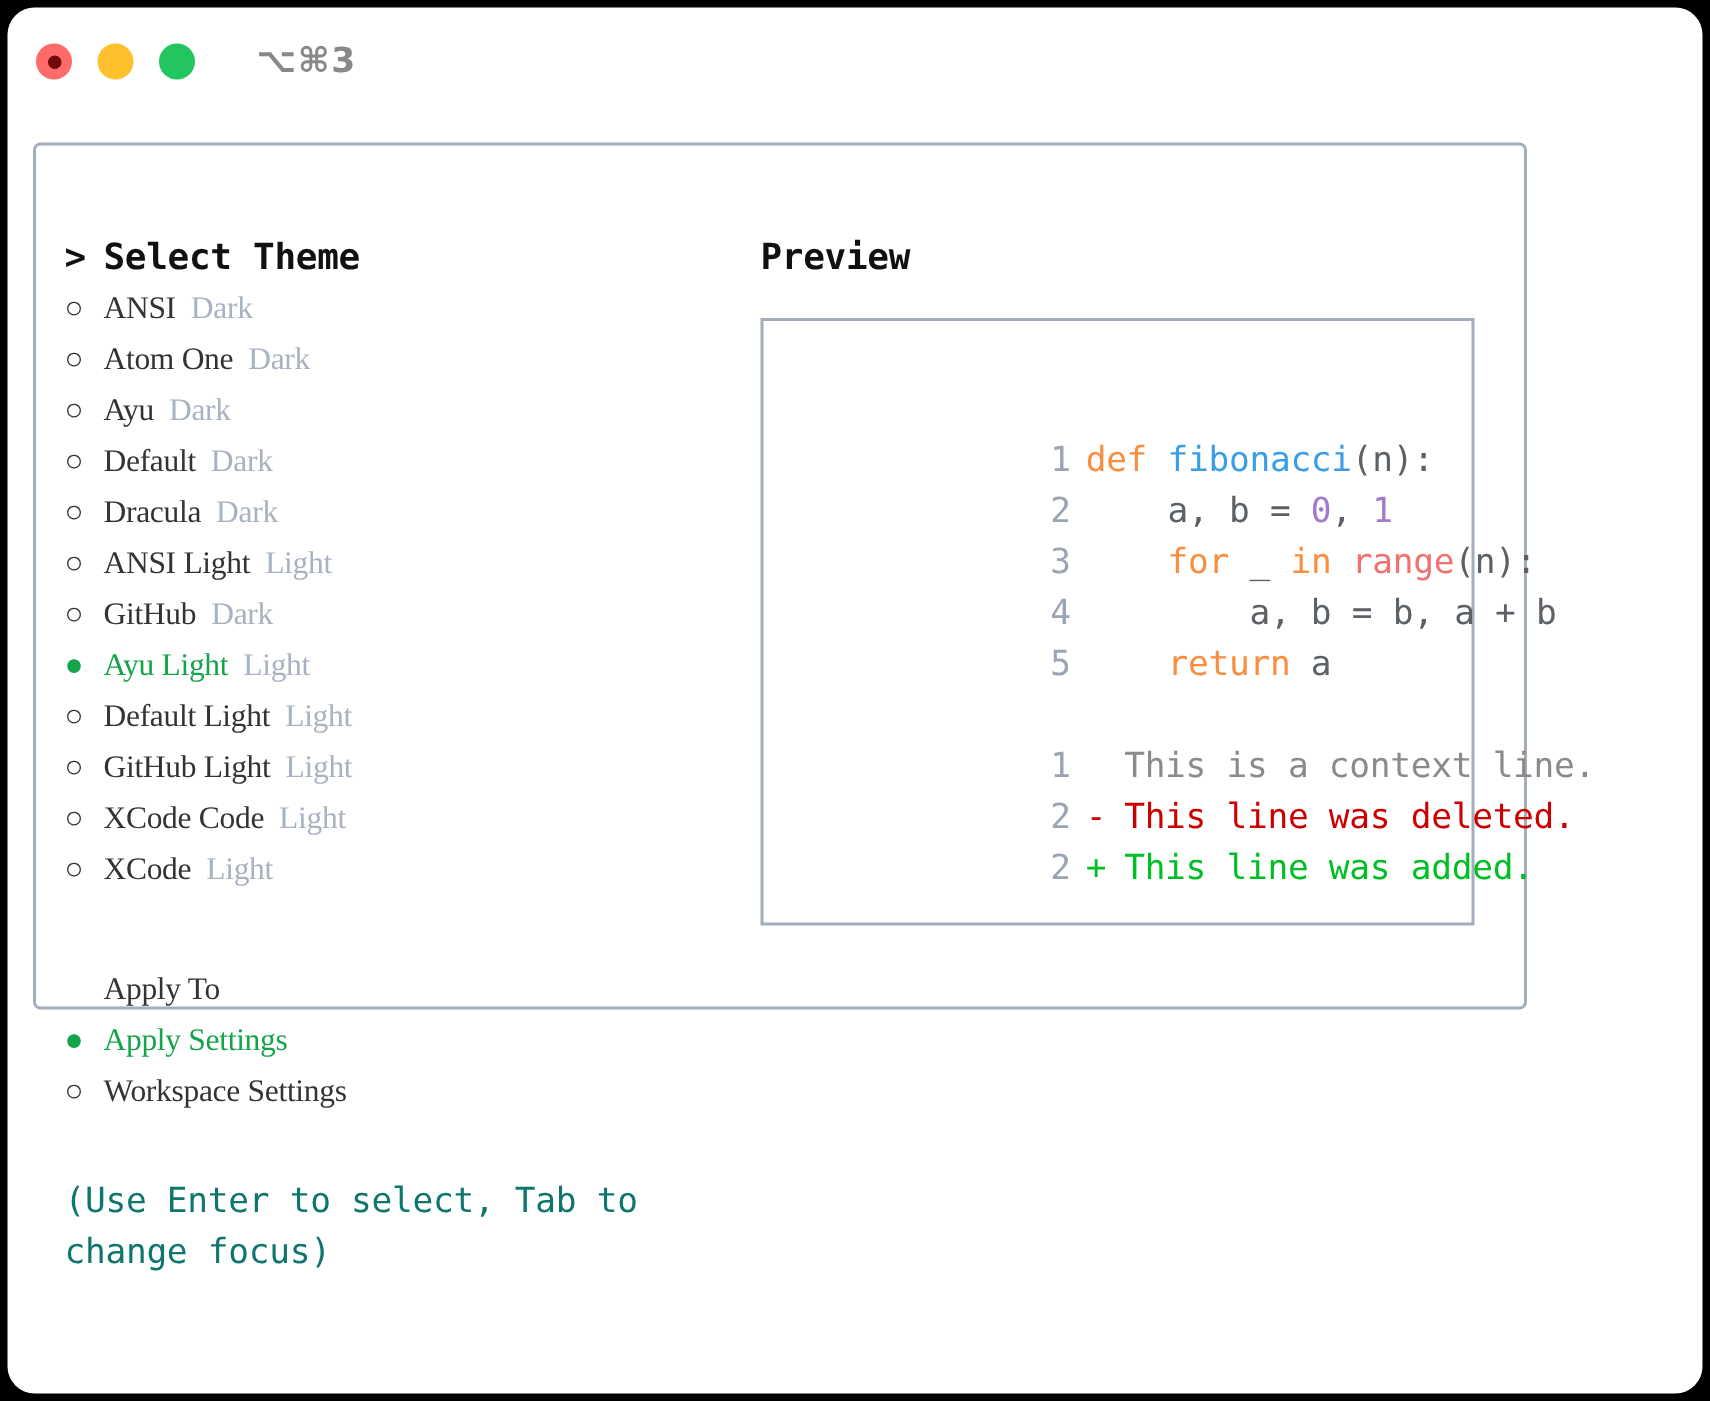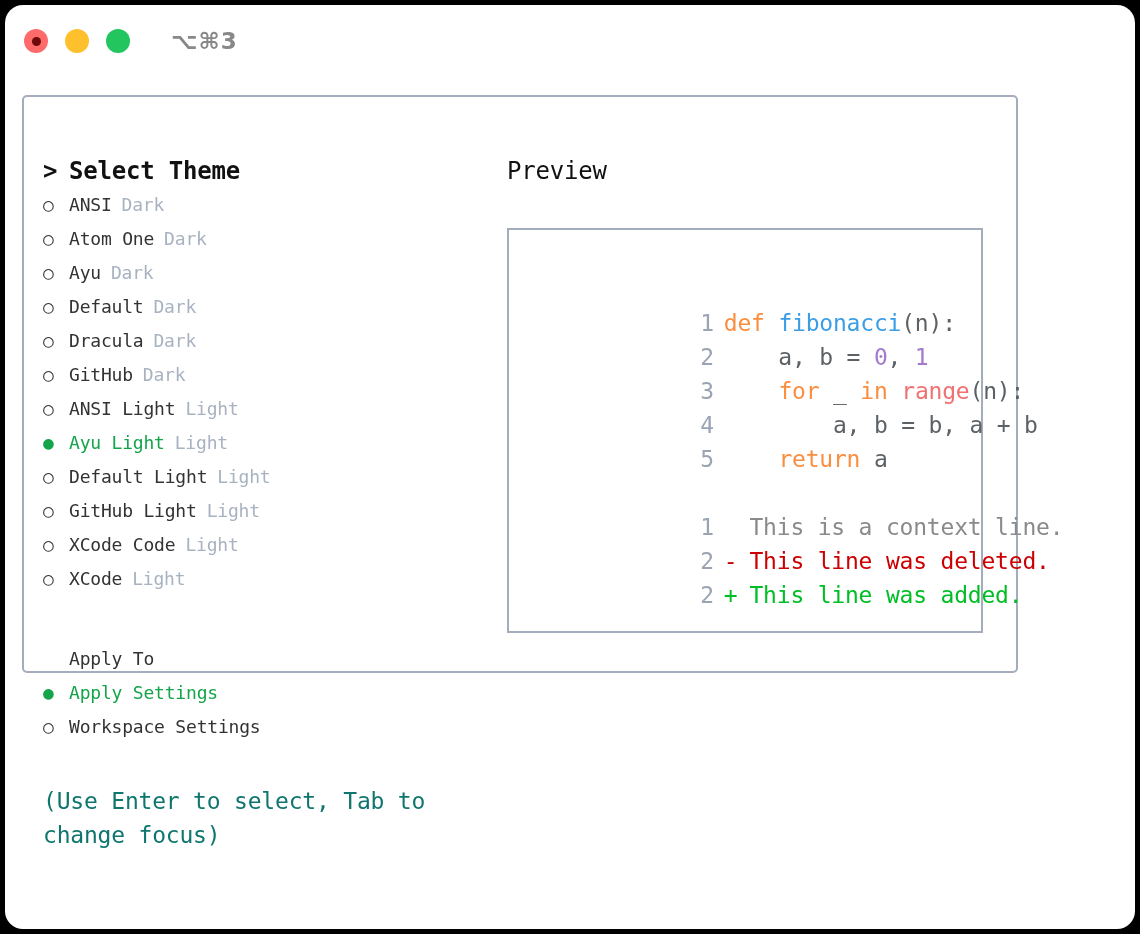--- a/index.html
+++ b/index.html
@@ -95,24 +95,25 @@
     height: 34px;
     line-height: 34px;
     white-space: nowrap;
     letter-spacing: -0.2px;
   }
   .caret { display: inline-block; width: 26px; }
 
   .opt-row {
     height: 34px;
     line-height: 34px;
-    font-size: 18px;
+    font-size: 21px;
     color: #333333;
     white-space: nowrap;
     letter-spacing: -0.2px;
+    font-family: Liberation Serif, serif;
   }
   .marker {
     display: inline-block;
     width: 26px;
     color: #333333;
   }
   .opt-row.selected .marker { color: #14a44a; }
   .opt-row.selected .opt-label { color: #14a44a; }
   .opt-badge {
     color: #a8b2c0;
@@ -126,25 +127,25 @@
     font-size: 23px;
     line-height: 34px;
     color: #0f766e;
     max-width: 410px;
     letter-spacing: -0.2px;
   }
 
   
   .preview-title {
     font-size: 24px;
-    font-weight: 400;
+    font-weight: 700;
     color: #111111;
     height: 34px;
     line-height: 34px;
-    margin-bottom: 40px;
+    margin-bottom: 24px;
     letter-spacing: -0.2px;
   }
   .code-box {
     width: 476px;
     height: 405px;
     border: 2px solid #a3adbb;
     background: #ffffff;
     padding: 42px 10px 0 19px;
   }
   .code-line {
@@ -206,24 +207,24 @@
           <div class="opt-row">
             <span class="marker">○</span><span class="opt-label">Ayu</span><span class="opt-badge">Dark</span>
           </div>
           <div class="opt-row">
             <span class="marker">○</span><span class="opt-label">Default</span><span class="opt-badge">Dark</span>
           </div>
           <div class="opt-row">
             <span class="marker">○</span><span class="opt-label">Dracula</span><span class="opt-badge">Dark</span>
           </div>
           <div class="opt-row">
+            <span class="marker">○</span><span class="opt-label">ANSI Light</span><span class="opt-badge">Light</span>
+          </div>
+          <div class="opt-row">
             <span class="marker">○</span><span class="opt-label">GitHub</span><span class="opt-badge">Dark</span>
-          </div>
-          <div class="opt-row">
-            <span class="marker">○</span><span class="opt-label">ANSI Light</span><span class="opt-badge">Light</span>
           </div>
           <div class="opt-row selected">
             <span class="marker">●</span><span class="opt-label">Ayu Light</span><span class="opt-badge">Light</span>
           </div>
           <div class="opt-row">
             <span class="marker">○</span><span class="opt-label">Default Light</span><span class="opt-badge">Light</span>
           </div>
           <div class="opt-row">
             <span class="marker">○</span><span class="opt-label">GitHub Light</span><span class="opt-badge">Light</span>
           </div>

